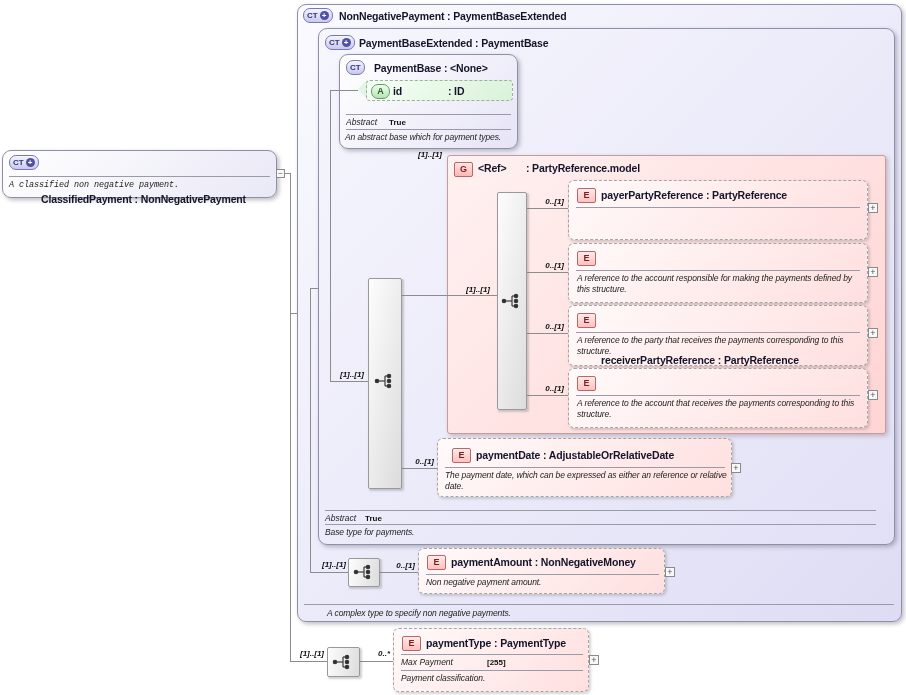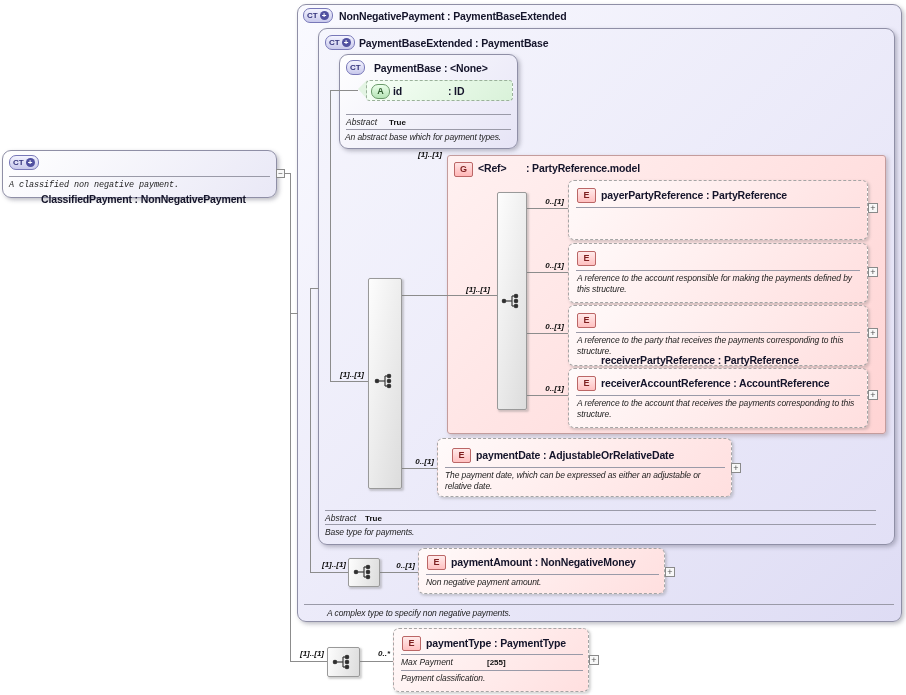--- a/index.html
+++ b/index.html
@@ -117,30 +117,29 @@
     <div class="ann" style="left:8px;top:29px;width:284px;">A reference to the account responsible for making the payments defined by this structure.</div>
   </div>
   <div class="ebox" style="left:568px;top:305px;width:298px;height:59px;">
     <span class="badge b-e" style="left:8px;top:7px;">E</span>
     <div class="title" style="left:32px;top:8px;margin-top:40px;">receiverPartyReference : PartyReference</div>
     <div class="sep" style="left:7px;top:26px;width:284px;"></div>
     <div class="ann" style="left:8px;top:29px;width:284px;">A reference to the party that receives the payments corresponding to this structure.</div>
   </div>
   <div class="ebox" style="left:568px;top:368px;width:298px;height:58px;">
     <span class="badge b-e" style="left:8px;top:7px;">E</span>
-    <div class="title" style="left:32px;top:8px;">receiverAccountReference : AccountReference</div>
     <div class="sep" style="left:7px;top:26px;width:284px;"></div>
     <div class="ann" style="left:8px;top:29px;width:284px;">A reference to the account that receives the payments corresponding to this structure.</div>
   </div>
 
   <div class="ebox" style="left:437px;top:438px;width:293px;height:57px;">
     <span class="badge b-e" style="left:14px;top:9px;">E</span>
     <div class="title" style="left:38px;top:10px;">paymentDate : AdjustableOrRelativeDate</div>
     <div class="sep" style="left:7px;top:28px;width:280px;"></div>
-    <div class="ann" style="left:7px;top:31px;width:282px;">The payment date, which can be expressed as either an adjustable or relative date.</div>
+    <div class="ann" style="left:7px;top:31px;width:282px;">The payment date, which can be expressed as either an reference or relative date.</div>
   </div>
 
   <div class="ebox" style="left:418px;top:548px;width:245px;height:44px;">
     <span class="badge b-e" style="left:8px;top:6px;">E</span>
     <div class="title" style="left:32px;top:7px;">paymentAmount : NonNegativeMoney</div>
     <div class="sep" style="left:7px;top:25px;width:233px;"></div>
     <div class="ann" style="left:7px;top:28px;">Non negative payment amount.</div>
   </div>
 
   <div class="ebox" style="left:393px;top:628px;width:194px;height:62px;">

